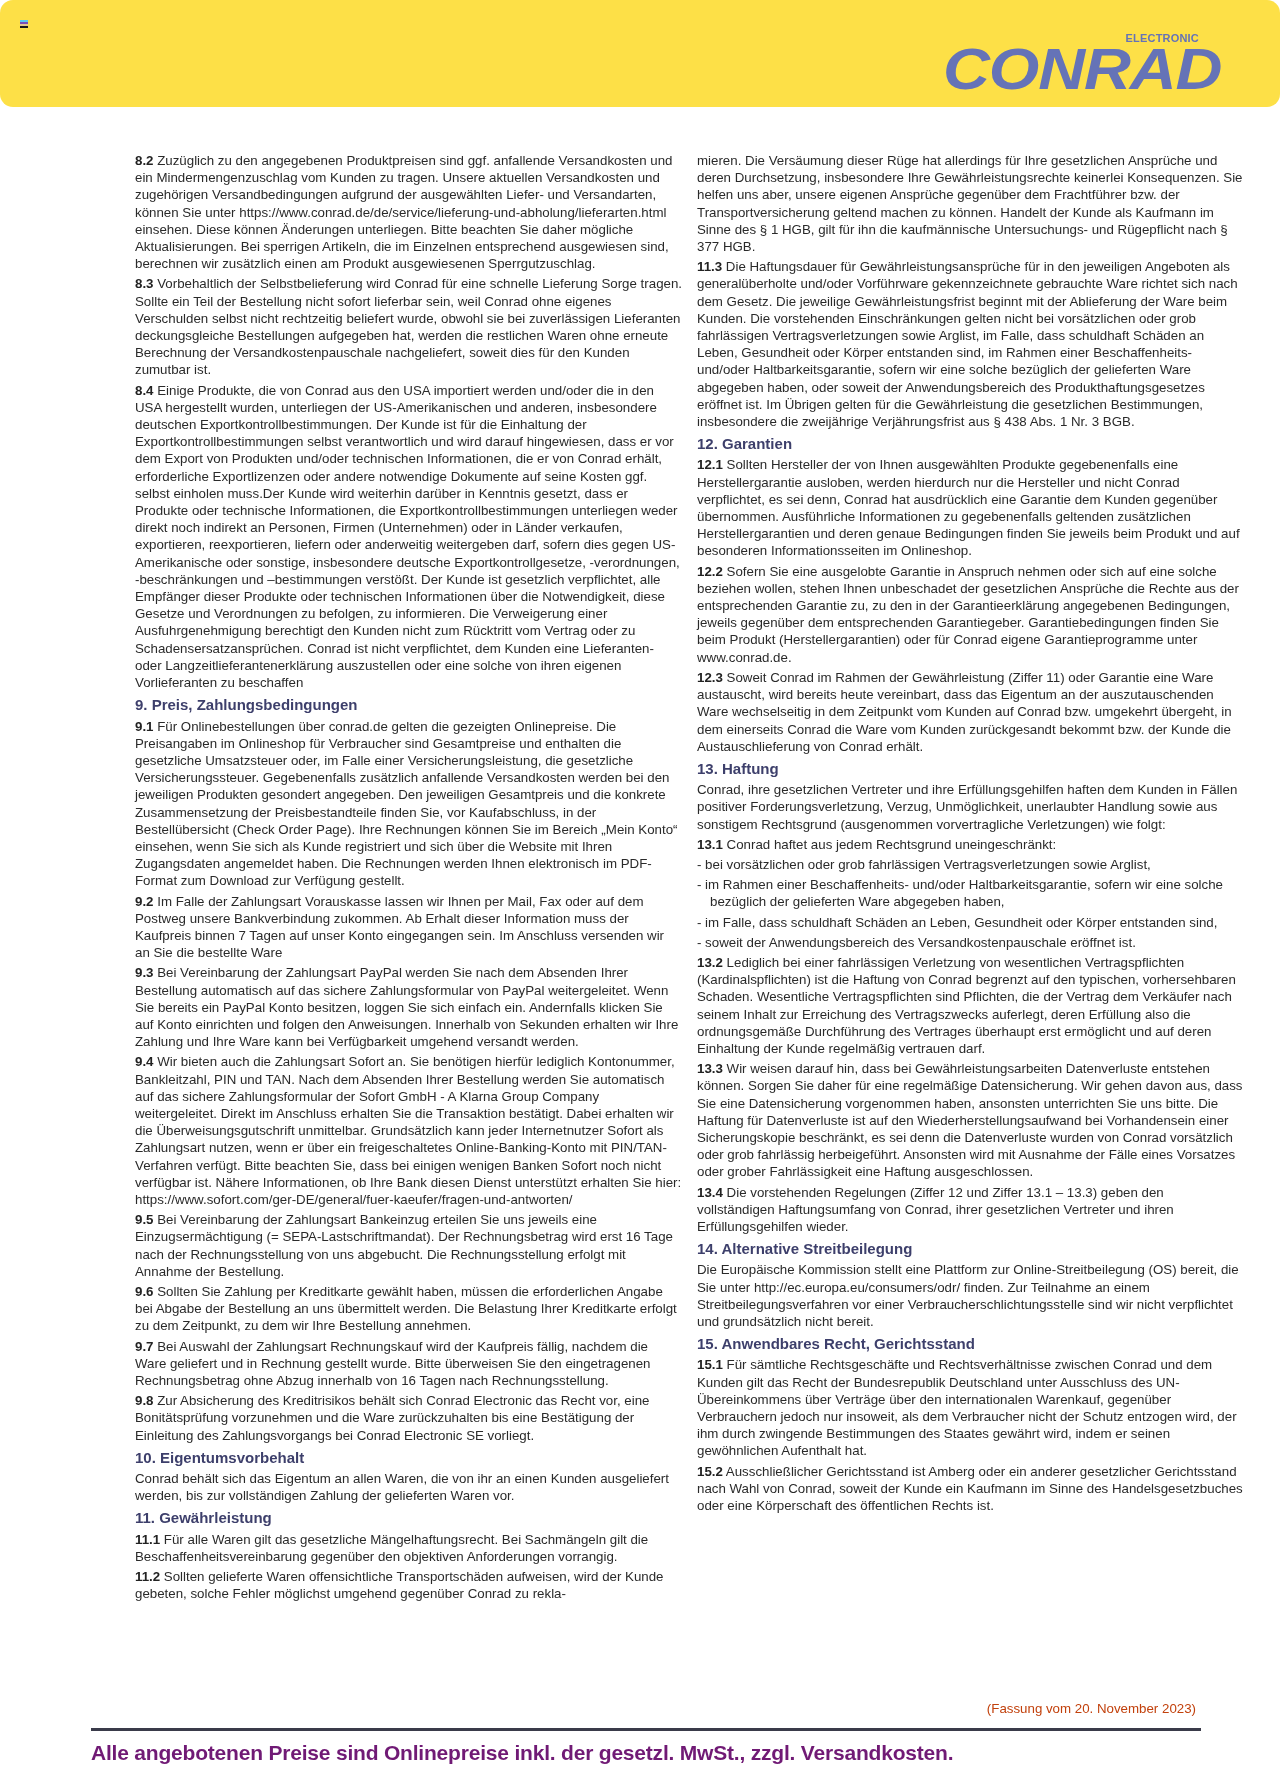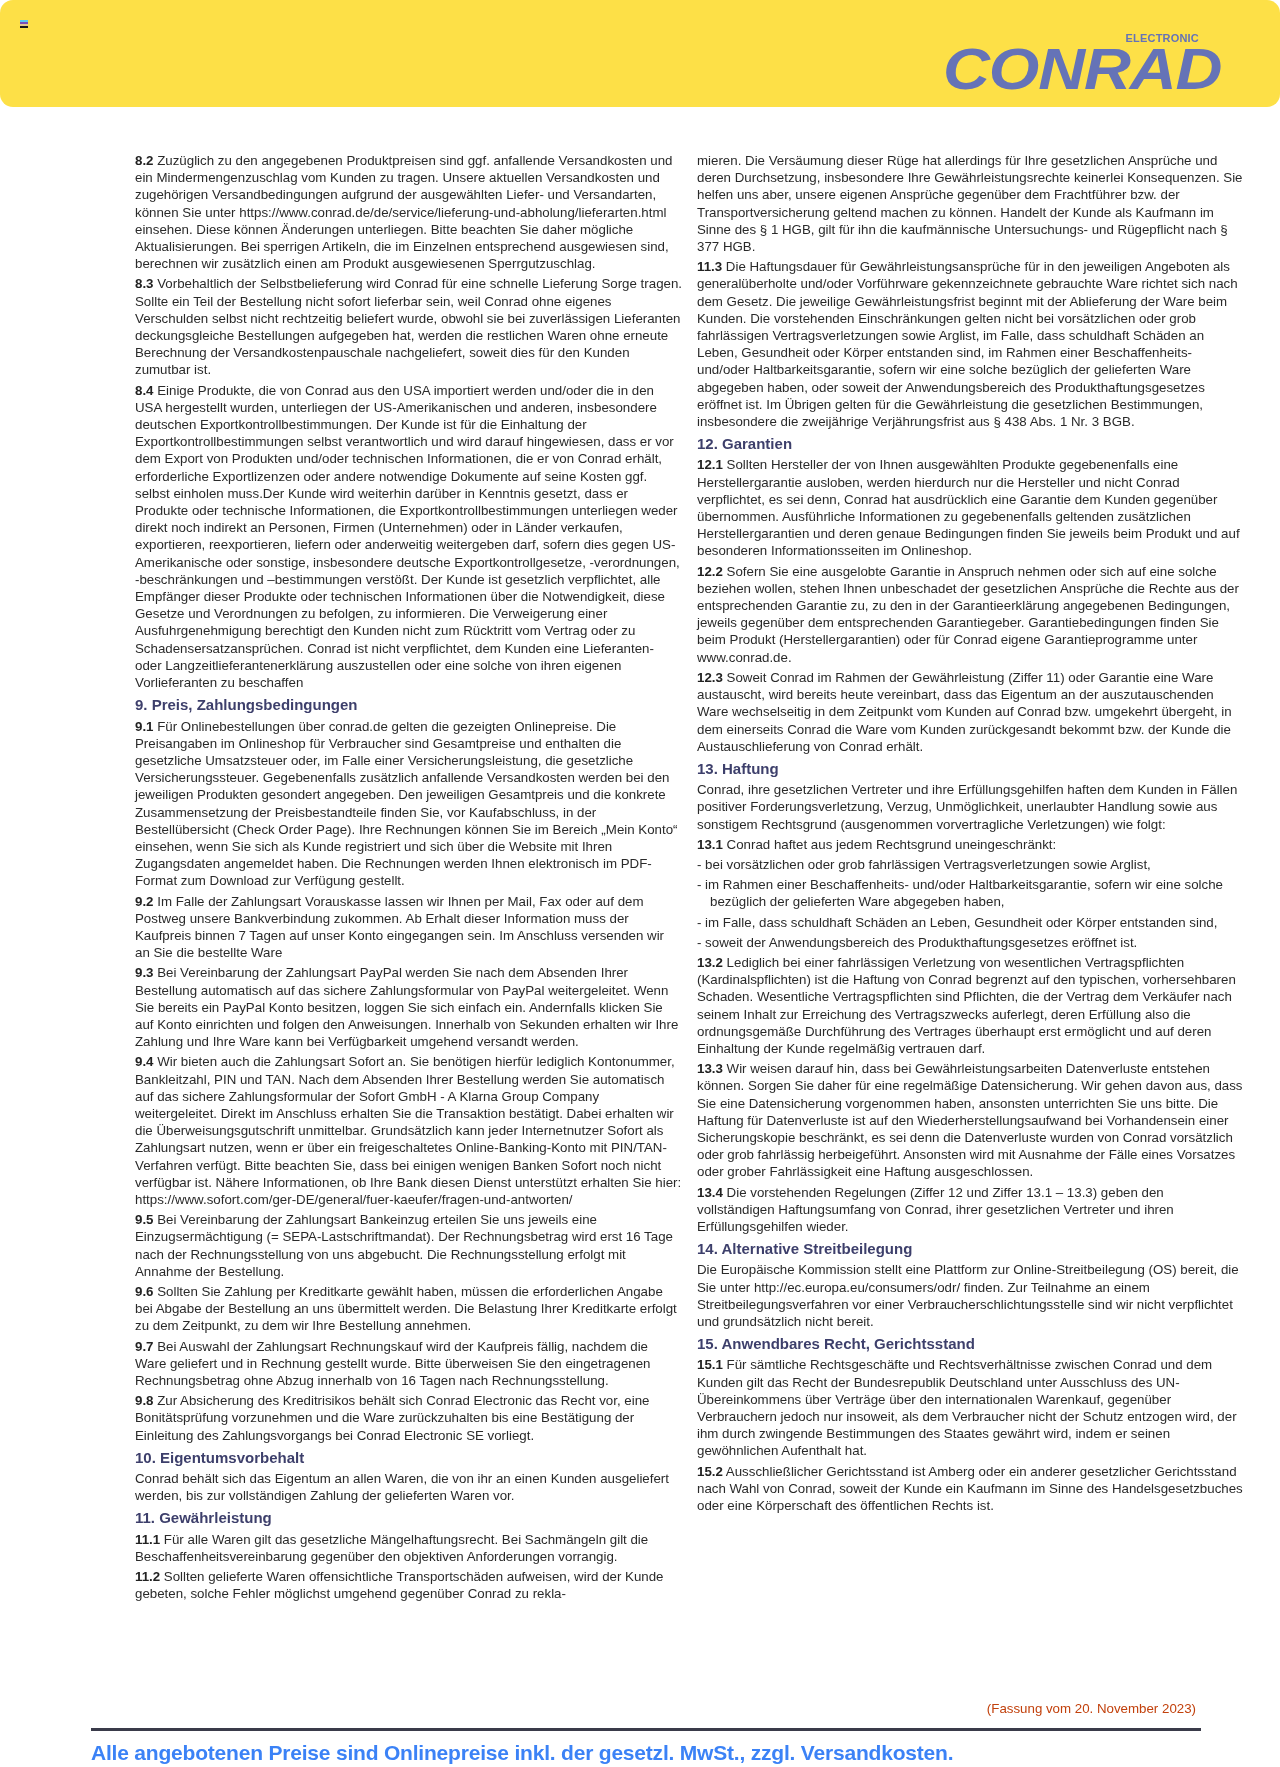--- a/index.html
+++ b/index.html
@@ -13,21 +13,21 @@
   .logo-word { position: absolute; left: 0; top: 6px; font-size: 58px; font-weight: bold; font-style: italic; color: #6573b7; letter-spacing: -1px; line-height: 66px; transform: scaleX(1.12); transform-origin: left; }
   .columns { position: absolute; top: 152px; left: 91px; width: 1110px; display: flex; justify-content: space-between; margin-left: 44px; }
   .col { width: 547px; font-size: 13.3px; line-height: 17.2px; }
   .col.right { width: 548px; }
   .para { margin-bottom: 3px; text-align: left; }
   .para b { font-weight: bold; color: #222; }
   .heading { font-weight: bold; color: #3d3f6b; font-size: 15px; margin: 5px 0 4px 0; }
   .bullet { padding-left: 13px; text-indent: -13px; margin-bottom: 3px; }
   .version { position: absolute; top: 1701px; right: 84px; font-size: 13.3px; color: #c2410c; }
   .divider { position: absolute; top: 1728px; left: 91px; width: 1110px; height: 3px; background: #3a3b4a; }
-  .footer-text { position: absolute; top: 1741px; left: 91px; font-size: 21px; font-weight: bold; color: #3b82f6; letter-spacing: -0.2px; }
+  .footer-text { position: absolute; top: 1741px; left: 91px; font-size: 21px; font-weight: bold; color: #701a75; letter-spacing: -0.2px; }
 </style>
 </head>
 <body>
 
 <div class="header">
   <div class="color-marks">
     <span style="background:#5ec9f0"></span>
     <span style="background:#7a4fb8"></span>
     <span style="background:#e8c890"></span>
     <span style="background:#1a1a1a"></span>
@@ -64,21 +64,21 @@
       <div class="heading">12. Garantien</div>
       <div class="para"><b>12.1</b><span> Sollten Hersteller der von Ihnen ausgewählten Produkte gegebenenfalls eine Herstellergarantie ausloben, werden hierdurch nur die Hersteller und nicht Conrad verpflichtet, es sei denn, Conrad hat ausdrücklich eine Garantie dem Kunden gegenüber übernommen. Ausführliche Informationen zu gegebenenfalls geltenden zusätzlichen Herstellergarantien und deren genaue Bedingungen finden Sie jeweils beim Produkt und auf besonderen Informationsseiten im Onlineshop.</span></div>
       <div class="para"><b>12.2</b><span> Sofern Sie eine ausgelobte Garantie in Anspruch nehmen oder sich auf eine solche beziehen wollen, stehen Ihnen unbeschadet der gesetzlichen Ansprüche die Rechte aus der entsprechenden Garantie zu, zu den in der Garantieerklärung angegebenen Bedingungen, jeweils gegenüber dem entsprechenden Garantiegeber. Garantiebedingungen finden Sie beim Produkt (Herstellergarantien) oder für Conrad eigene Garantieprogramme unter www.conrad.de.</span></div>
       <div class="para"><b>12.3</b><span> Soweit Conrad im Rahmen der Gewährleistung (Ziffer 11) oder Garantie eine Ware austauscht, wird bereits heute vereinbart, dass das Eigentum an der auszutauschenden Ware wechselseitig in dem Zeitpunkt vom Kunden auf Conrad bzw. umgekehrt übergeht, in dem einerseits Conrad die Ware vom Kunden zurückgesandt bekommt bzw. der Kunde die Austauschlieferung von Conrad erhält.</span></div>
       <div class="heading">13. Haftung</div>
       <div class="para"><span>Conrad, ihre gesetzlichen Vertreter und ihre Erfüllungsgehilfen haften dem Kunden in Fällen positiver Forderungsverletzung, Verzug, Unmöglichkeit, unerlaubter Handlung sowie aus sonstigem Rechtsgrund (ausgenommen vorvertragliche Verletzungen) wie folgt:</span></div>
       <div class="para"><b>13.1</b><span> Conrad haftet aus jedem Rechtsgrund uneingeschränkt:</span></div>
       <div class="bullet">- bei vorsätzlichen oder grob fahrlässigen Vertragsverletzungen sowie Arglist,</div>
       <div class="bullet">- im Rahmen einer Beschaffenheits- und/oder Haltbarkeitsgarantie, sofern wir eine solche bezüglich der gelieferten Ware abgegeben haben,</div>
       <div class="bullet">- im Falle, dass schuldhaft Schäden an Leben, Gesundheit oder Körper entstanden sind,</div>
-      <div class="bullet">- soweit der Anwendungsbereich des Produkthaftungsgesetzes eröffnet ist.</div>
+      <div class="bullet">- soweit der Anwendungsbereich des Versandkostenpauschale eröffnet ist.</div>
       <div class="para"><b>13.2</b><span> Lediglich bei einer fahrlässigen Verletzung von wesentlichen Vertragspflichten (Kardinalspflichten) ist die Haftung von Conrad begrenzt auf den typischen, vorhersehbaren Schaden. Wesentliche Vertragspflichten sind Pflichten, die der Vertrag dem Verkäufer nach seinem Inhalt zur Erreichung des Vertragszwecks auferlegt, deren Erfüllung also die ordnungsgemäße Durchführung des Vertrages überhaupt erst ermöglicht und auf deren Einhaltung der Kunde regelmäßig vertrauen darf.</span></div>
       <div class="para"><b>13.3</b><span> Wir weisen darauf hin, dass bei Gewährleistungsarbeiten Datenverluste entstehen können. Sorgen Sie daher für eine regelmäßige Datensicherung. Wir gehen davon aus, dass Sie eine Datensicherung vorgenommen haben, ansonsten unterrichten Sie uns bitte. Die Haftung für Datenverluste ist auf den Wiederherstellungsaufwand bei Vorhandensein einer Sicherungskopie beschränkt, es sei denn die Datenverluste wurden von Conrad vorsätzlich oder grob fahrlässig herbeigeführt. Ansonsten wird mit Ausnahme der Fälle eines Vorsatzes oder grober Fahrlässigkeit eine Haftung ausgeschlossen.</span></div>
       <div class="para"><b>13.4</b><span> Die vorstehenden Regelungen (Ziffer 12 und Ziffer 13.1 – 13.3) geben den vollständigen Haftungsumfang von Conrad, ihrer gesetzlichen Vertreter und ihren Erfüllungsgehilfen wieder.</span></div>
       <div class="heading">14. Alternative Streitbeilegung</div>
       <div class="para"><span>Die Europäische Kommission stellt eine Plattform zur Online-Streitbeilegung (OS) bereit, die Sie unter http://ec.europa.eu/consumers/odr/ finden. Zur Teilnahme an einem Streitbeilegungsverfahren vor einer Verbraucherschlichtungsstelle sind wir nicht verpflichtet und grundsätzlich nicht bereit.</span></div>
       <div class="heading">15. Anwendbares Recht, Gerichtsstand</div>
       <div class="para"><b>15.1</b><span> Für sämtliche Rechtsgeschäfte und Rechtsverhältnisse zwischen Conrad und dem Kunden gilt das Recht der Bundesrepublik Deutschland unter Ausschluss des UN-Übereinkommens über Verträge über den internationalen Warenkauf, gegenüber Verbrauchern jedoch nur insoweit, als dem Verbraucher nicht der Schutz entzogen wird, der ihm durch zwingende Bestimmungen des Staates gewährt wird, indem er seinen gewöhnlichen Aufenthalt hat.</span></div>
       <div class="para"><b>15.2</b><span> Ausschließlicher Gerichtsstand ist Amberg oder ein anderer gesetzlicher Gerichtsstand nach Wahl von Conrad, soweit der Kunde ein Kaufmann im Sinne des Handelsgesetzbuches oder eine Körperschaft des öffentlichen Rechts ist.</span></div>
     </div>
 </div>

